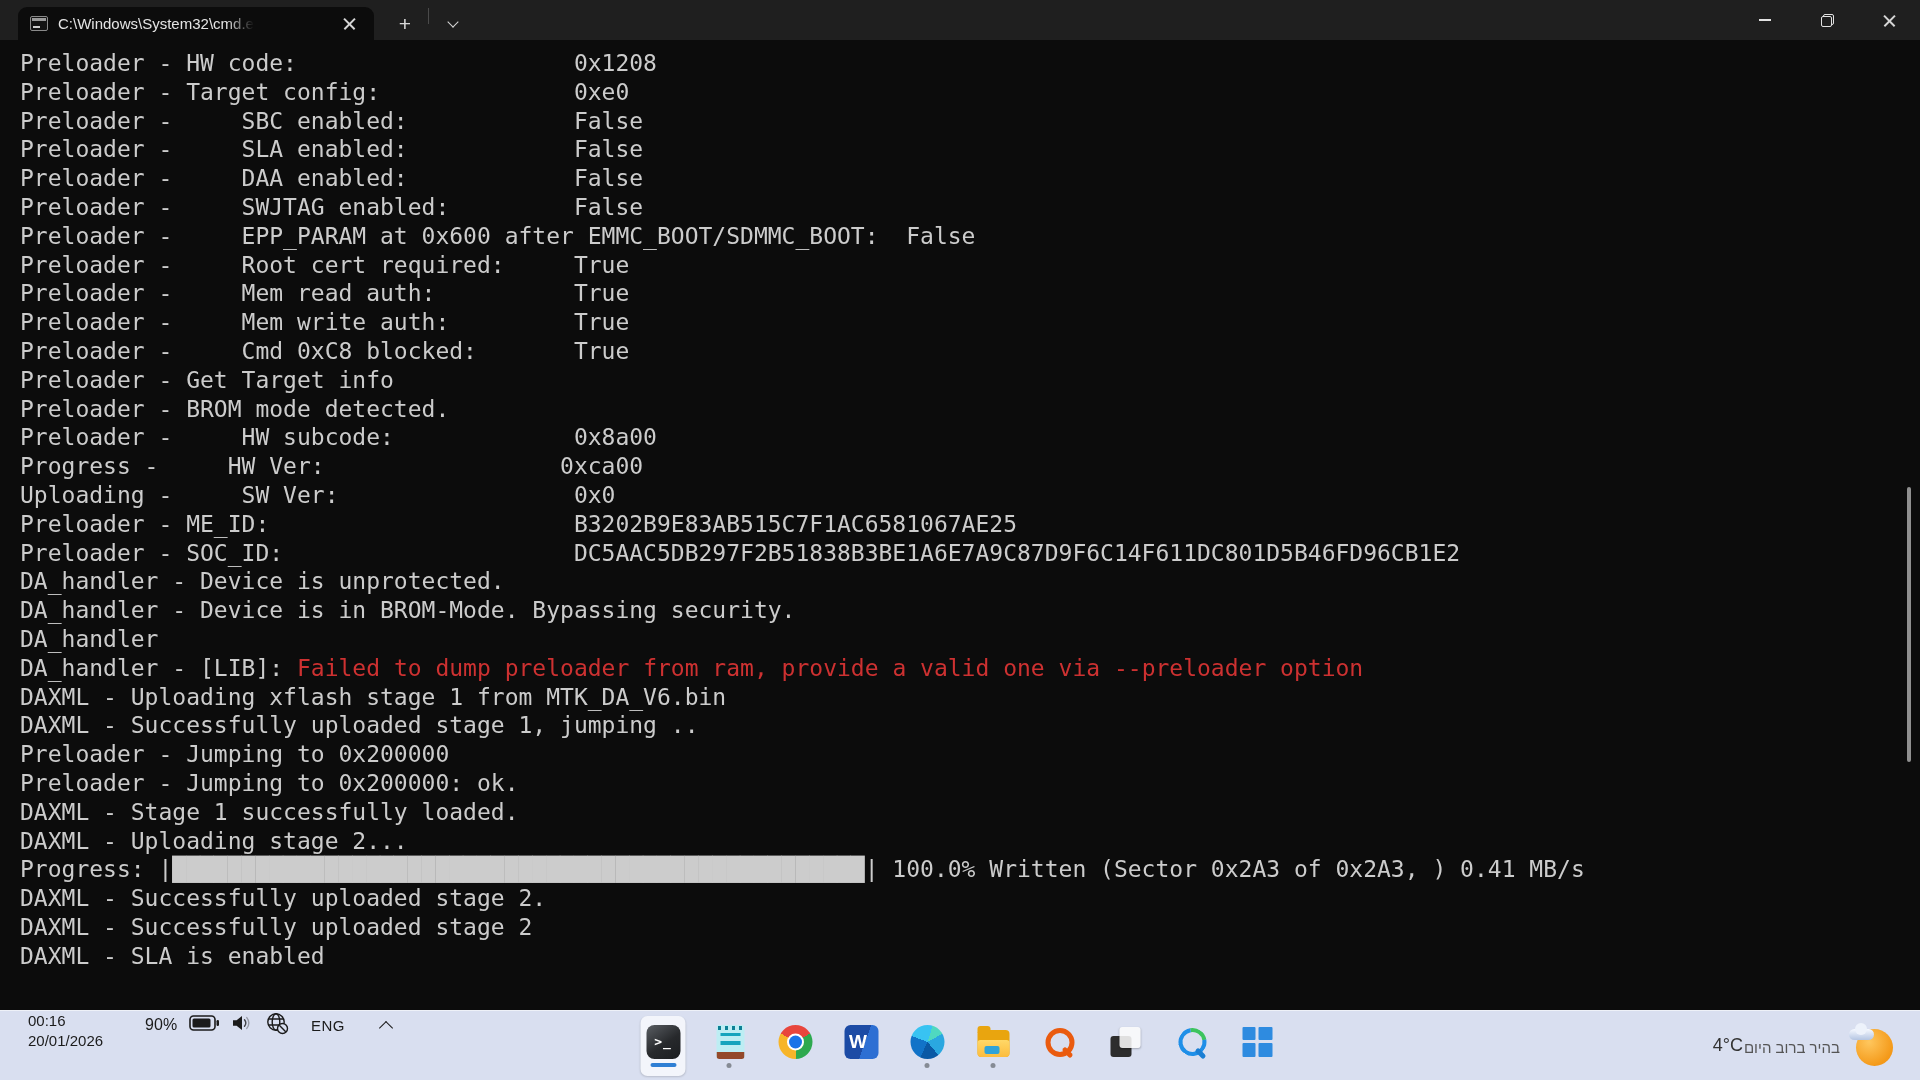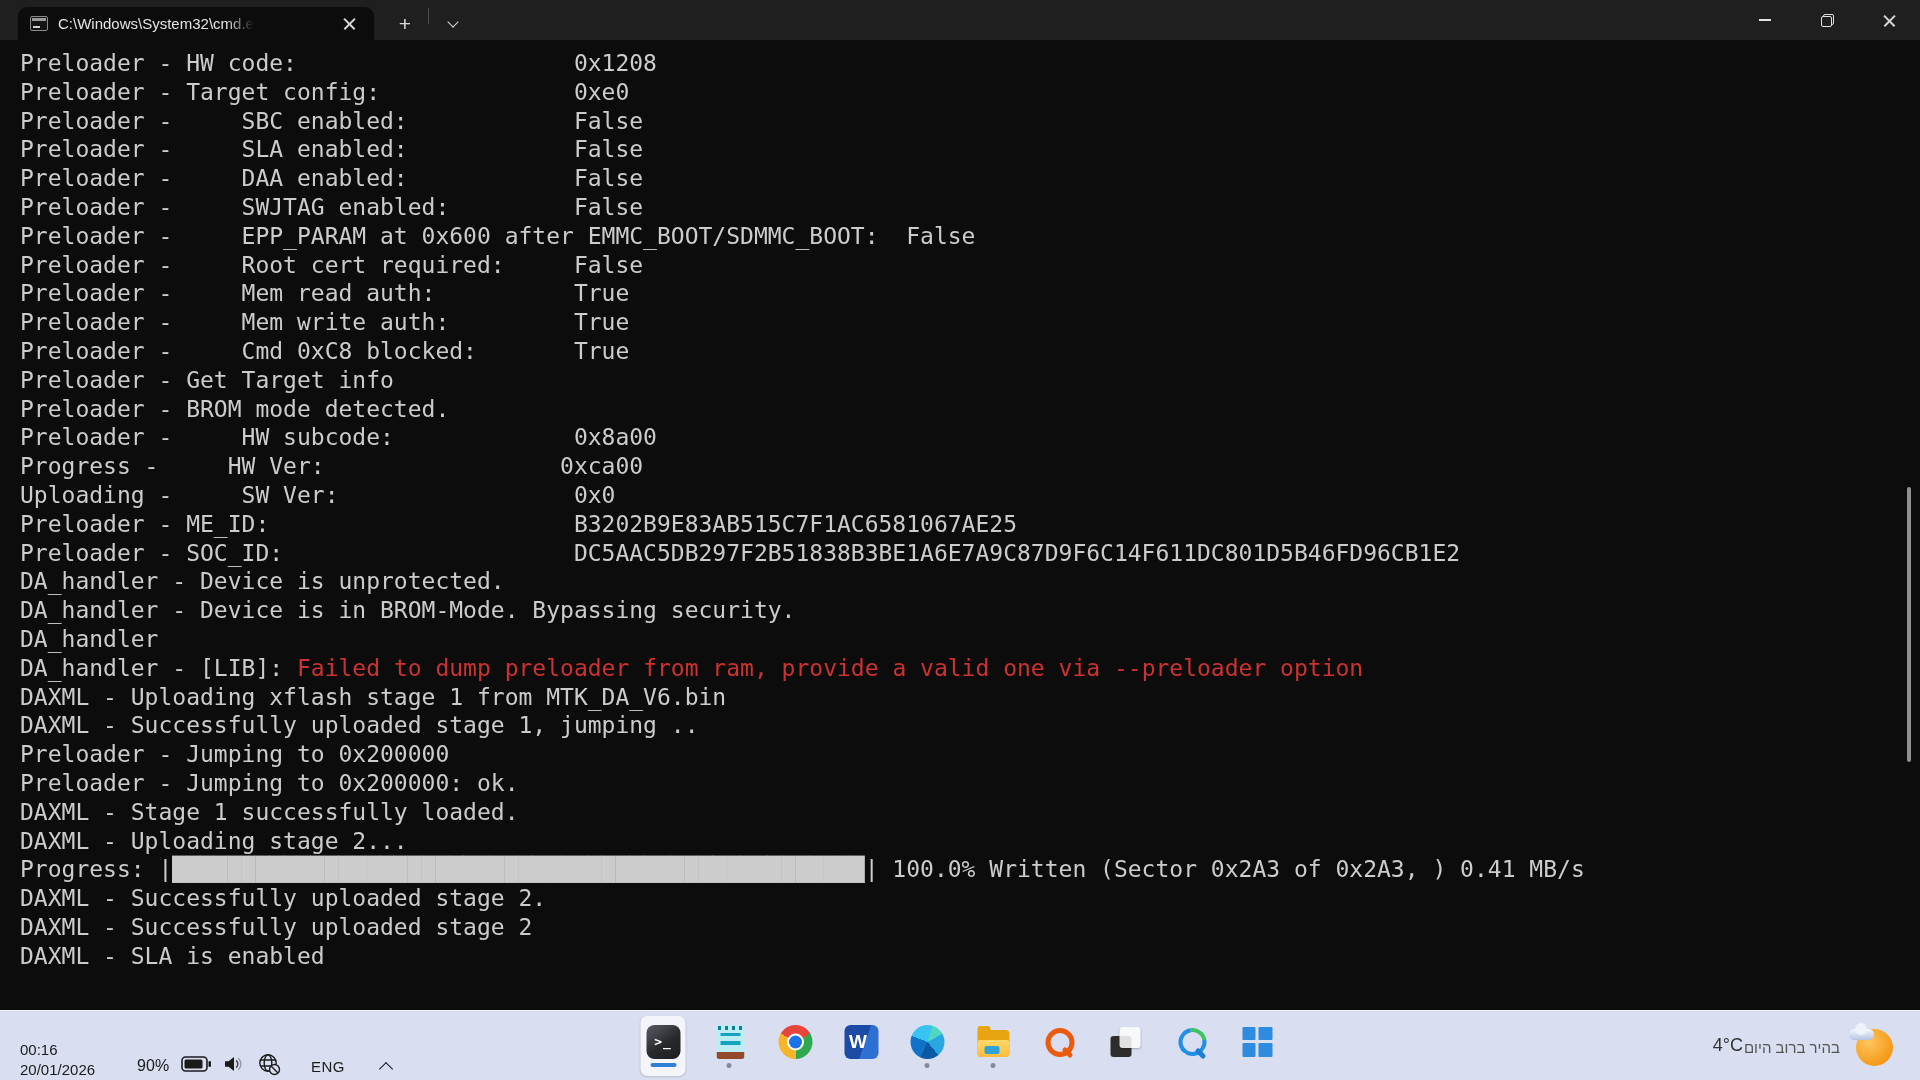--- a/index.html
+++ b/index.html
@@ -32,25 +32,25 @@
   .restore-glyph::after{content:"";position:absolute;left:0;bottom:0;width:9px;height:9px;border:1.3px solid #e2e2e2;border-radius:2px;background:#1f1f1f}
 
   
   .terminal{position:absolute;top:40px;left:0;right:0;bottom:70px;background:#0c0c0c;padding:9px 0 0 20px;
     font-family:"DejaVu Sans Mono","Liberation Mono",monospace;font-size:23px;line-height:28.8px;color:#cccccc}
   .term-line{white-space:pre}
   .scroll-thumb{position:absolute;right:9px;top:447px;width:4px;height:275px;background:#909090;border-radius:2px}
 
   
   .taskbar{position:absolute;left:0;right:0;bottom:0;height:70px;background:#d9dff0;border-top:1px solid rgba(255,255,255,.55)}
-  .tb-left{position:absolute;left:0;top:0;bottom:0;display:flex;align-items:flex-end;padding-left:20px}
+  .tb-left{position:absolute;left:0;top:0;bottom:0;display:flex;align-items:flex-start;padding-left:28px}
   .clock{display:flex;flex-direction:column;color:#1b1b1b;font-size:15px;line-height:20px}
   .tray{display:flex;align-items:center;margin-left:42px;gap:12px;color:#1b1b1b}
   .batt-pct{font-size:16px}
-  .lang{font-size:15px;margin-left:18px;letter-spacing:.4px}
+  .lang{font-size:15px;margin-left:10px;letter-spacing:.4px}
   .chev-up{width:10px;height:10px;border-left:1.8px solid #1b1b1b;border-top:1.8px solid #1b1b1b;transform:rotate(45deg);margin-left:24px;margin-top:5px}
 
   .tb-apps{position:absolute;left:50%;top:0;bottom:0;transform:translateX(-50%);display:flex;align-items:center;gap:21px}
   .tb-app{width:45px;height:60px;border-radius:7px;display:flex;flex-direction:column;align-items:center;padding-top:9px;position:relative}
   .tb-app.active{background:#f3f5fb;box-shadow:0 1px 2px rgba(0,0,0,.15)}
   .app-icon{width:34px;height:34px;position:relative;flex:none}
   .indicator{margin-top:4px}
   .indicator.running{width:5px;height:5px;border-radius:50%;background:#868b94;margin-top:4px}
   .indicator.active{width:26px;height:4px;border-radius:2px;background:#2f7fd4}
 
@@ -133,21 +133,21 @@
 
   <div class="terminal">
     <div id="term-lines">
         <div class="term-line"><span>Preloader - HW code:                    0x1208</span></div>
         <div class="term-line"><span>Preloader - Target config:              0xe0</span></div>
         <div class="term-line"><span>Preloader -     SBC enabled:            False</span></div>
         <div class="term-line"><span>Preloader -     SLA enabled:            False</span></div>
         <div class="term-line"><span>Preloader -     DAA enabled:            False</span></div>
         <div class="term-line"><span>Preloader -     SWJTAG enabled:         False</span></div>
         <div class="term-line"><span>Preloader -     EPP_PARAM at 0x600 after EMMC_BOOT/SDMMC_BOOT:  False</span></div>
-        <div class="term-line"><span>Preloader -     Root cert required:     False</span></div>
+        <div class="term-line"><span>Preloader -     Root cert required:     True</span></div>
         <div class="term-line"><span>Preloader -     Mem read auth:          True</span></div>
         <div class="term-line"><span>Preloader -     Mem write auth:         True</span></div>
         <div class="term-line"><span>Preloader -     Cmd 0xC8 blocked:       True</span></div>
         <div class="term-line"><span>Preloader - Get Target info</span></div>
         <div class="term-line"><span>Preloader - BROM mode detected.</span></div>
         <div class="term-line"><span>Preloader -     HW subcode:             0x8a00</span></div>
         <div class="term-line"><span>Progress -     HW Ver:                 0xca00</span></div>
         <div class="term-line"><span>Uploading -     SW Ver:                 0x0</span></div>
         <div class="term-line"><span>Preloader - ME_ID:                      B3202B9E83AB515C7F1AC6581067AE25</span></div>
         <div class="term-line"><span>Preloader - SOC_ID:                     DC5AAC5DB297F2B51838B3BE1A6E7A9C87D9F6C14F611DC801D5B46FD96CB1E2</span></div>

